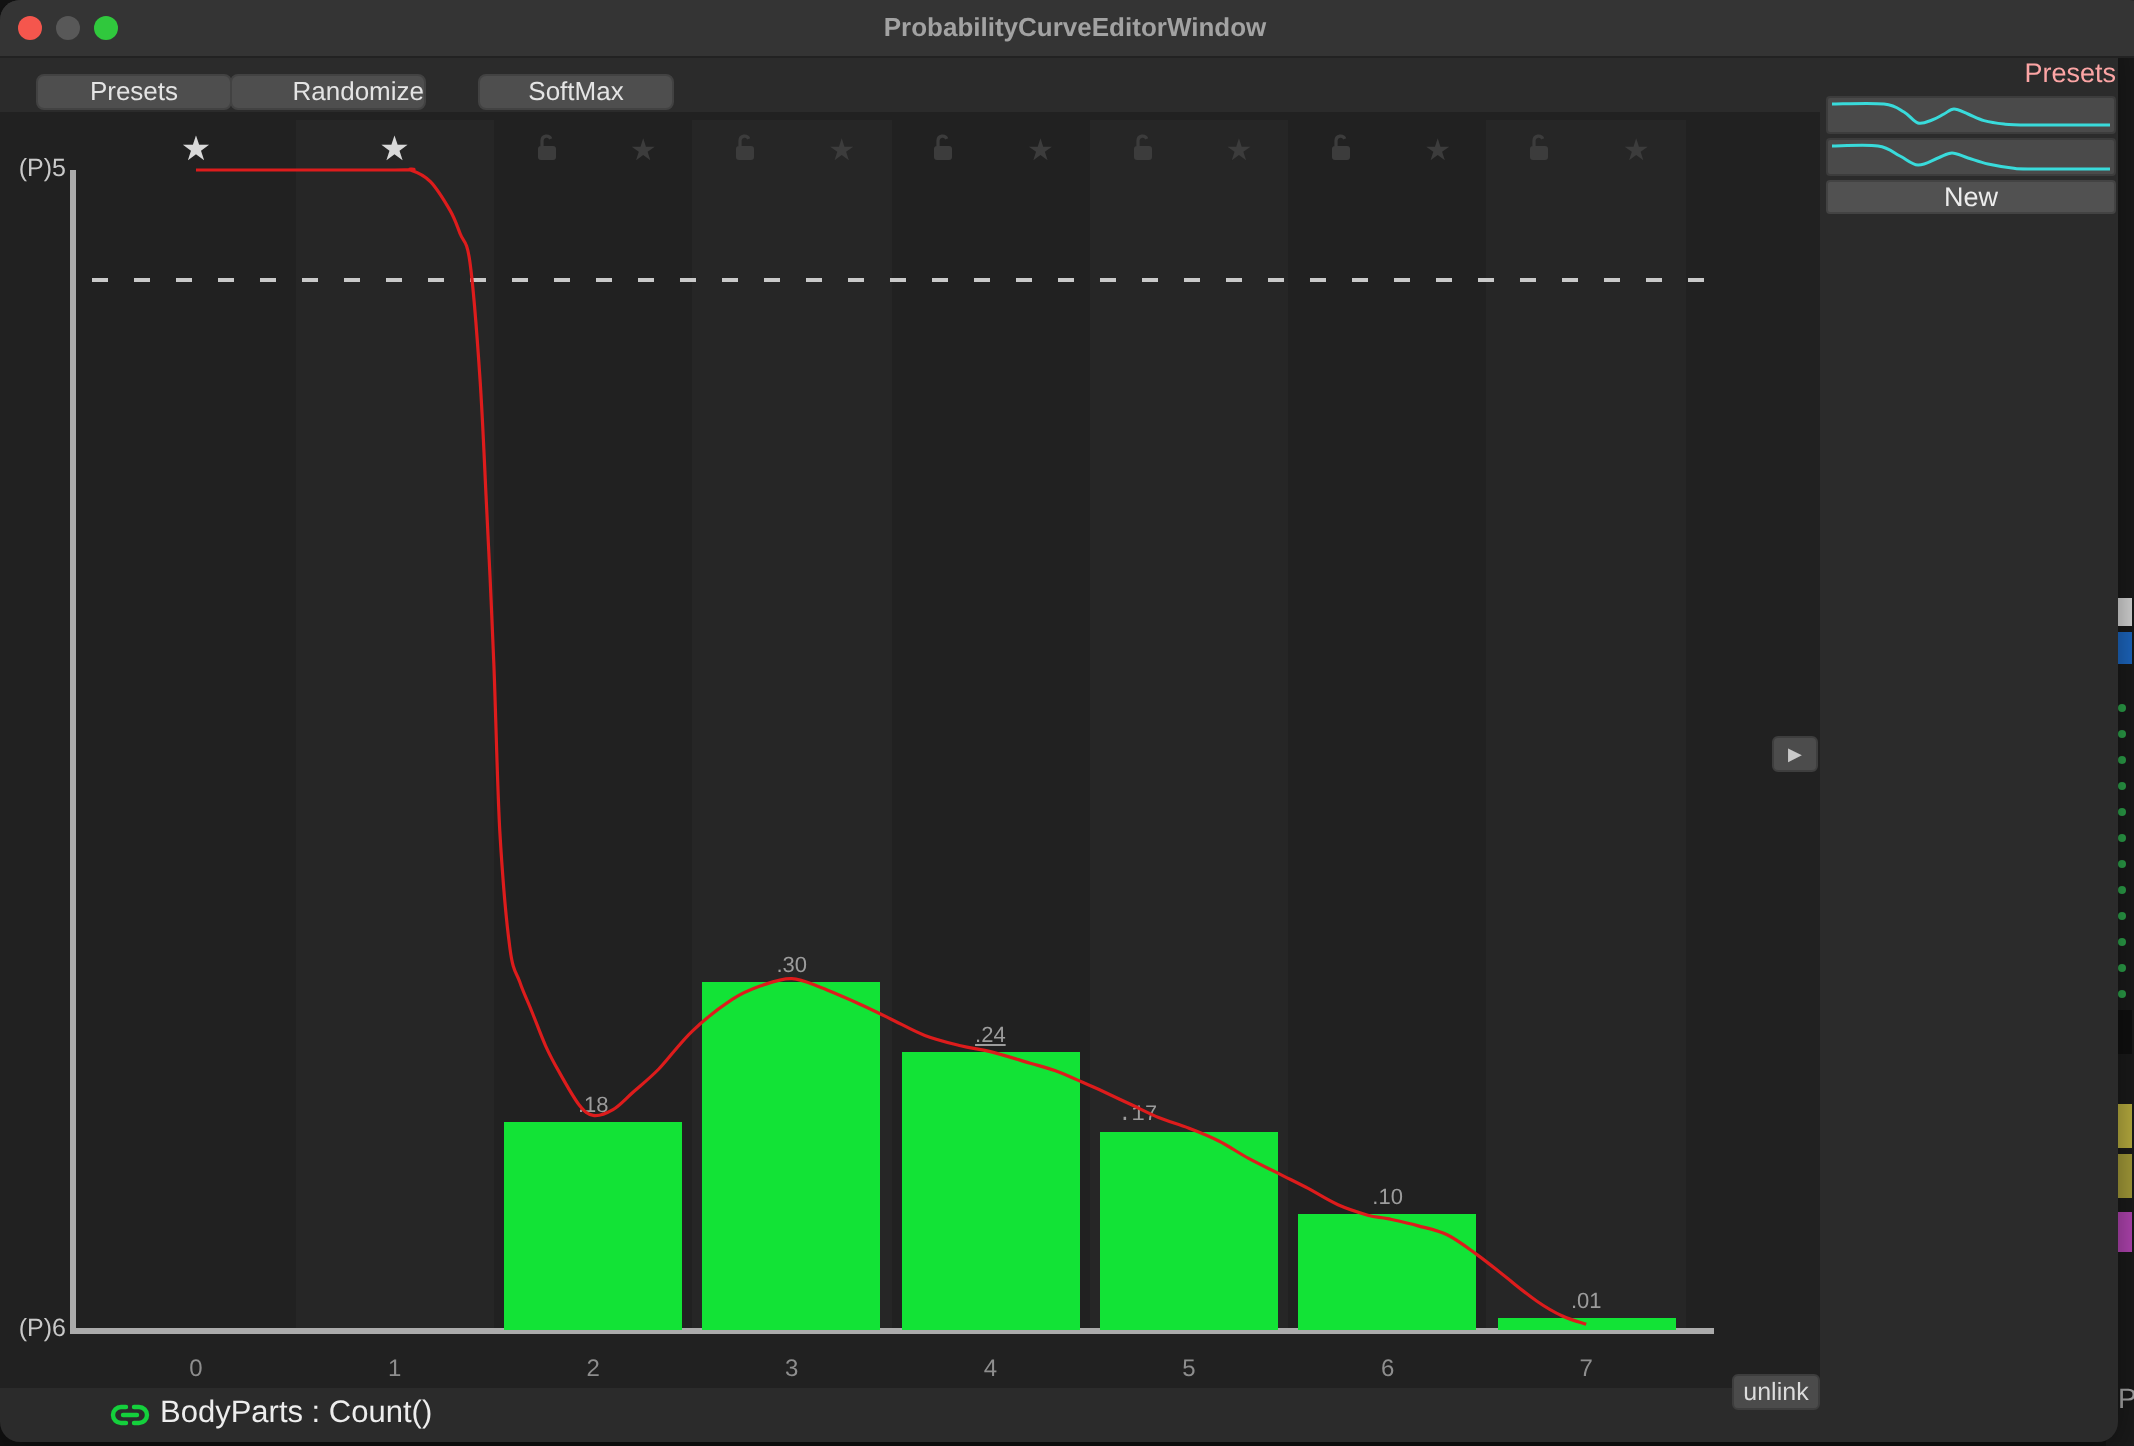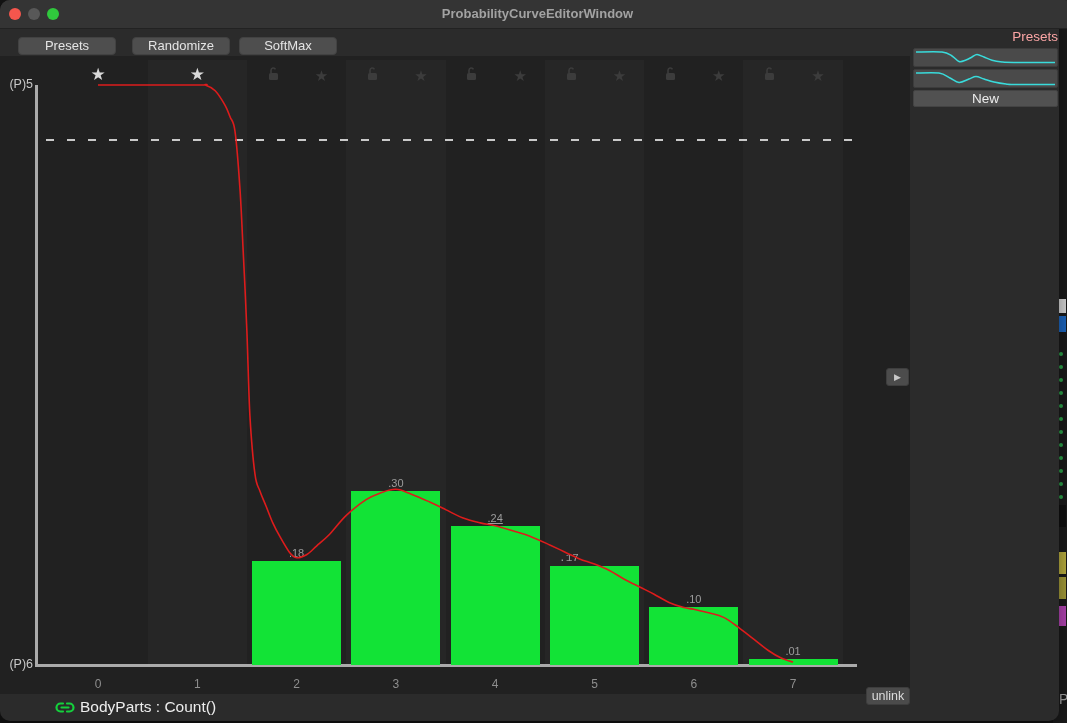--- a/index.html
+++ b/index.html
@@ -17,21 +17,21 @@
   #titlebar{position:absolute;left:0;top:0;width:100%;height:28px;background:#343434;
             border-radius:10px 10px 0 0;border-bottom:1px solid #222;padding-left:16px;}
   .tl{position:absolute;top:8px;width:12px;height:12px;border-radius:50%;}
   #tl-close{left:9px;}  #tl-min{left:28px;}  #tl-zoom{left:47px;}
   #win-title{position:absolute;left:0;right:0;top:0;height:28px;line-height:28px;text-align:center;
              font-size:13px;font-weight:bold;color:#a2a2a2;}
 
   .tbtn{position:absolute;top:37px;height:18px;width:98px;background:#4e4e4e;border:1px solid #424242;
         border-radius:4px;color:#e4e4e4;font-size:13px;font-family:"Liberation Sans",sans-serif;
         line-height:16px;text-align:center;padding:0;cursor:default;}
-  #btn-flatten{left:18px;} #btn-randomize{left:132px;} #btn-softmax{left:239px;}
+  #btn-flatten{left:18px;} #btn-randomize{left:115px;text-align:right;} #btn-softmax{left:239px;}
 
   
   #chart{position:absolute;left:0;top:56px;width:910px;height:638px;background:#212121;overflow:hidden;}
   .band{position:absolute;top:4px;height:606px;}
   .axis{position:absolute;background:#ababab;}
   #dashline{position:absolute;left:46px;top:83px;width:806px;height:2px;
             background:repeating-linear-gradient(90deg,#c9c9c9 0 8px,transparent 8px 21px);}
   .plabel{position:absolute;left:0;width:33px;text-align:right;color:#c9c9c9;font-size:12.5px;}
   .xtick{position:absolute;width:40px;text-align:center;color:#8e8e8e;font-size:12px;top:621px;}
   .bar{position:absolute;background:#12e336;}

